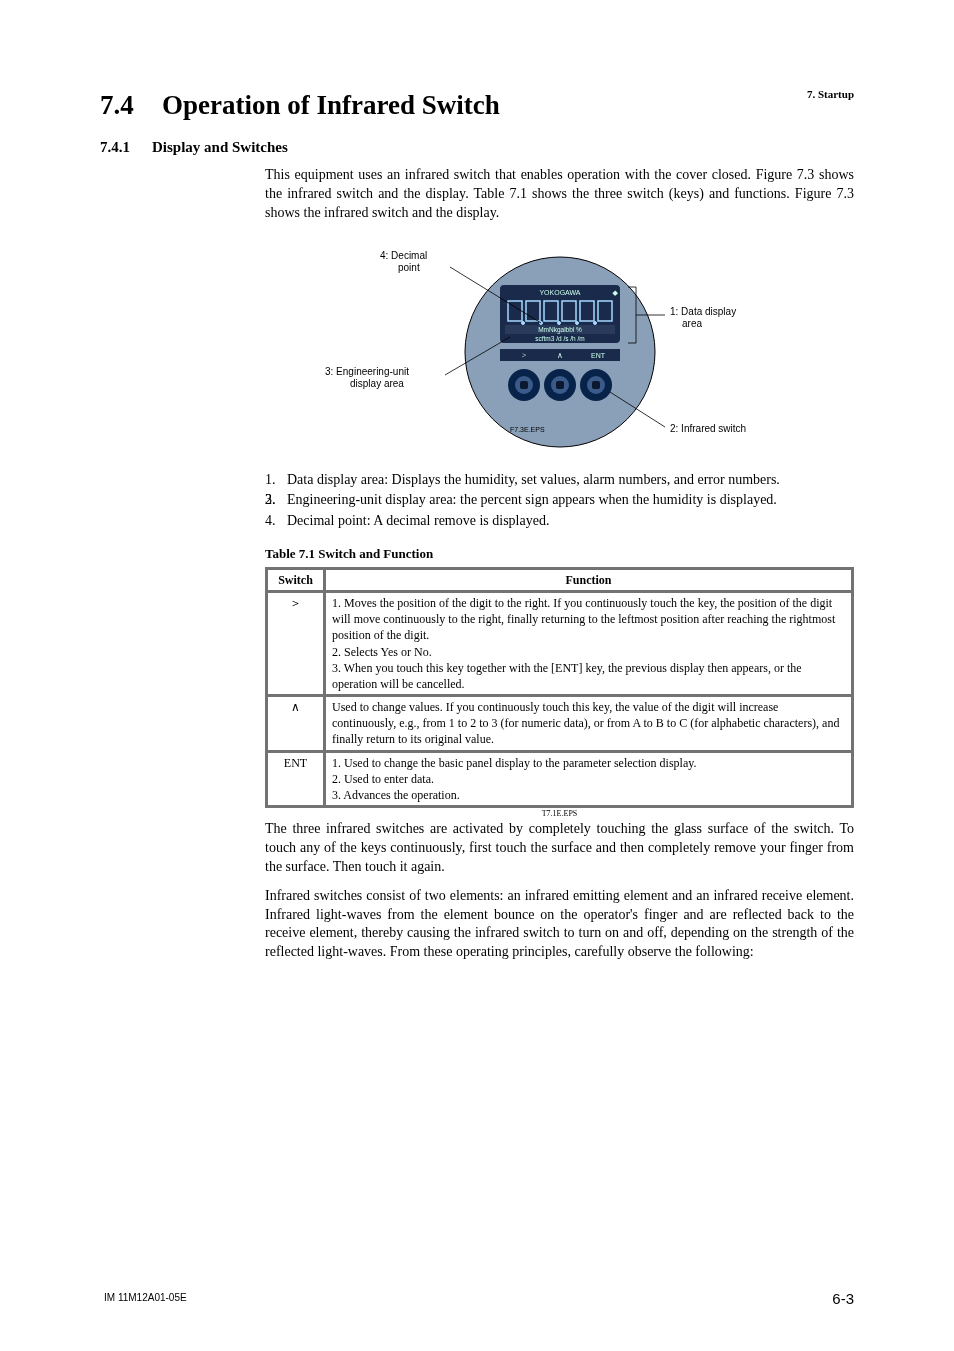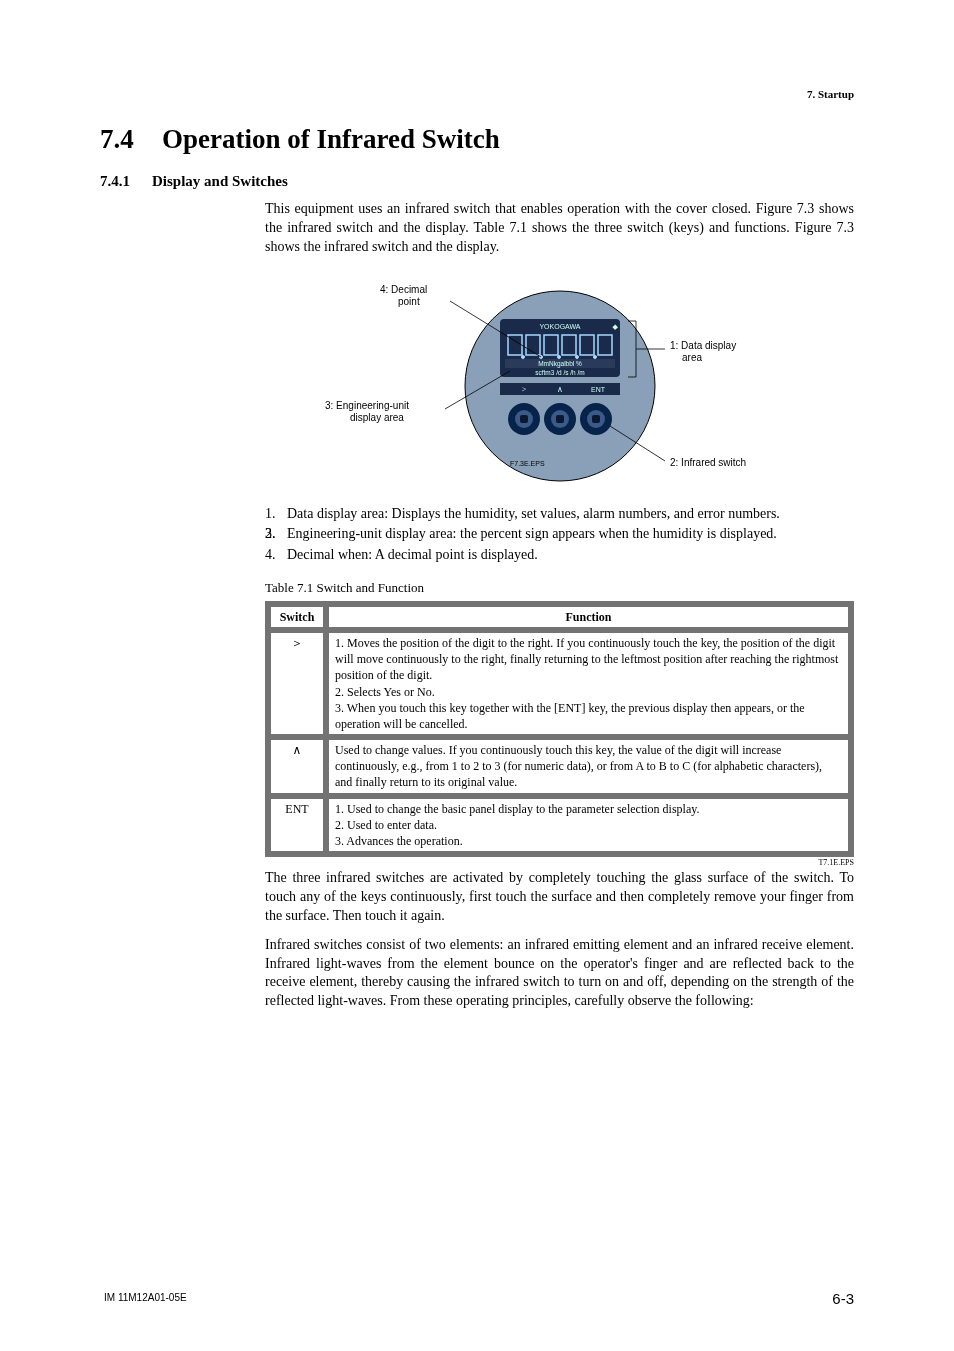--- a/index.html
+++ b/index.html
@@ -14,21 +14,20 @@
       padding: 90px 100px 60px 100px;
     }
     .running-head {
       position: absolute;
       top: 88px;
       right: 100px;
       font-size: 11px;
       font-weight: bold;
     }
     .content {
-      margin-top: 34px;
     }
     h1.section {
       font-size: 27px;
       font-weight: bold;
       margin-bottom: 18px;
     }
     h1.section .num { display: inline-block; width: 62px; }
     h2.subsection {
       font-size: 15px;
       font-weight: bold;
@@ -65,42 +64,42 @@
       padding-left: 22px;
       margin-bottom: 2px;
     }
     ol.numlist li .marker {
       position: absolute;
       left: 0;
       top: 0;
     }
     .table-caption {
       font-size: 13px;
-      font-weight: normal;
+      font-weight: bold;
       margin: 4px 0 4px 0;
     }
     table.swfunc {
       border-collapse: collapse;
       width: 100%;
       font-size: 12px;
     }
     table.swfunc th, table.swfunc td {
-      border: 6px solid #737373;
+      border: 3px solid #737373;
       padding: 2px 6px;
       vertical-align: top;
       text-align: left;
     }
     table.swfunc th {
       text-align: center;
       font-weight: bold;
     }
     table.swfunc td.sw { text-align: center; width: 58px; }
     .tiny-label {
       font-size: 8px;
-      text-align: right;
+      text-align: center;
       margin-top: 1px;
     }
     .footer-left {
       position: absolute;
       left: 104px;
       bottom: 48px;
       font-size: 10px;
       font-family: Arial, Helvetica, sans-serif;
     }
     .footer-right {
@@ -195,21 +194,21 @@
 
         <text x="190" y="195" font-size="7" font-family="Arial">F7.3E.EPS</text>
       </svg>
     </div>
 
 
     <ol class="numlist">
       <li><span class="marker">1.</span><span>Data display area: Displays the humidity, set values, alarm numbers, and error numbers.</span></li>
       <li><span class="marker">2.</span></li>
       <li><span class="marker">3.</span><span>Engineering-unit display area: the percent sign appears when the humidity is displayed.</span></li>
-      <li><span class="marker">4.</span><span>Decimal when: A decimal point is displayed.</span></li>
+      <li><span class="marker">4.</span><span>Decimal point: A decimal remove is displayed.</span></li>
     </ol>
 
     <div class="table-caption">Table 7.1   Switch and Function</div>
 
     <table class="swfunc">
       <thead>
         <tr>
           <th>Switch</th>
           <th>Function</th>
         </tr>

